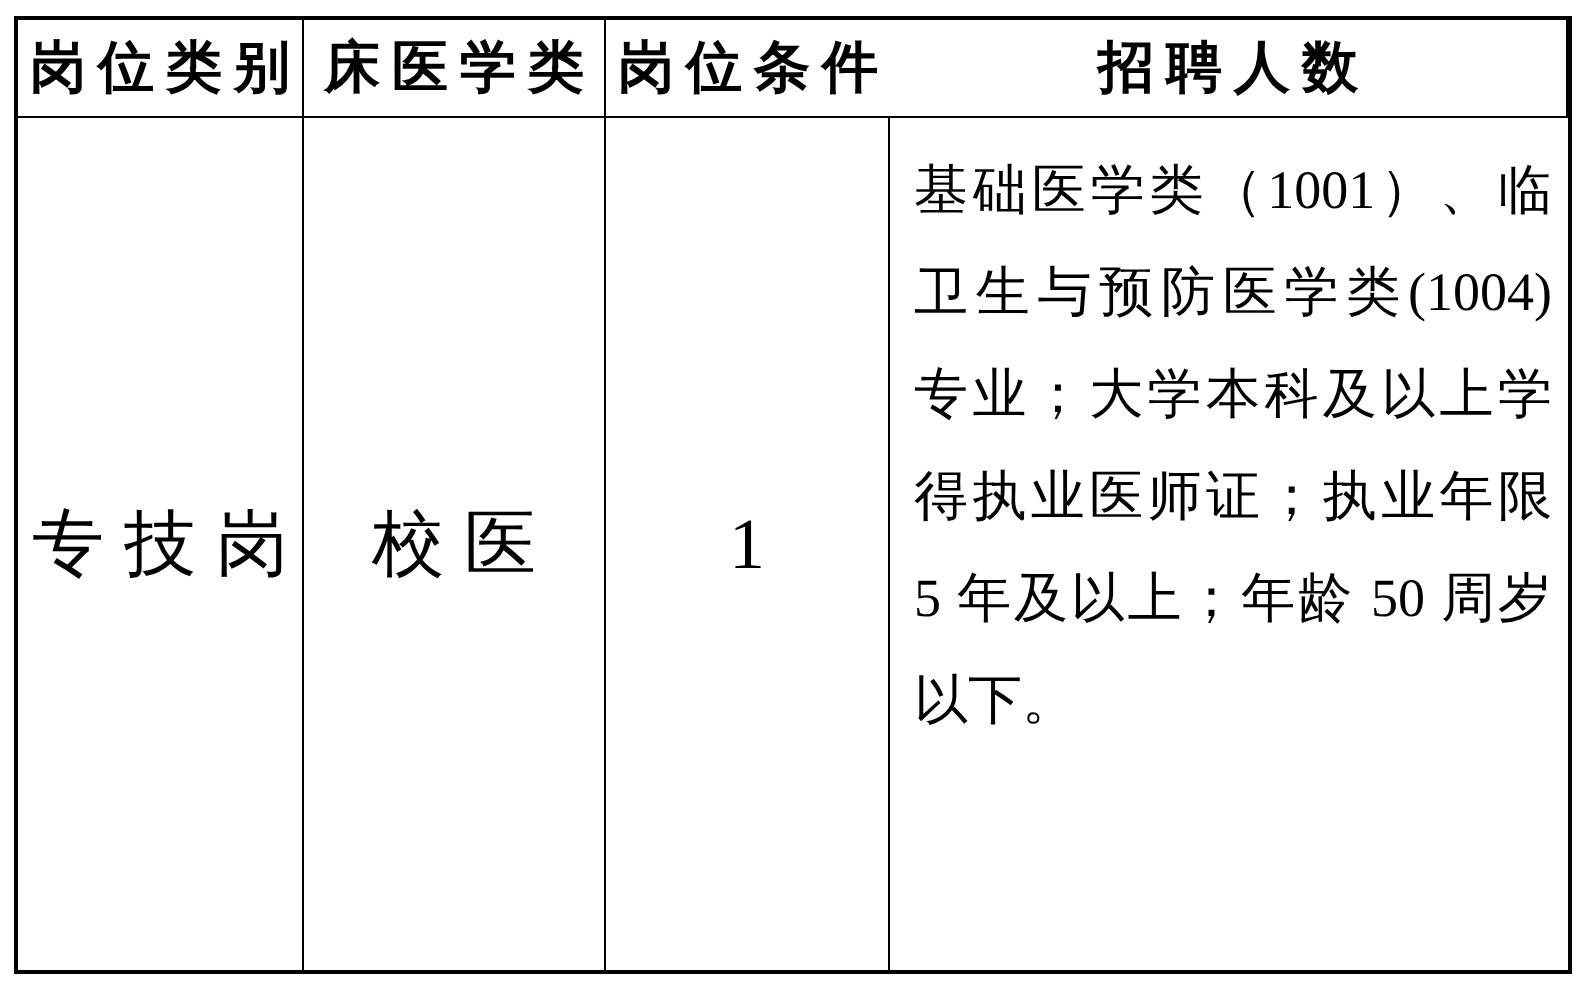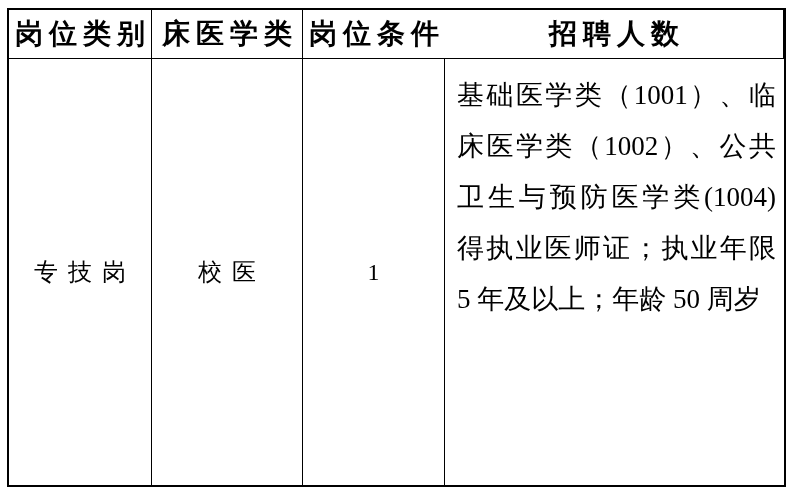--- a/index.html
+++ b/index.html
@@ -42,21 +42,21 @@
   }
   .th {
     border-bottom: 1px solid #000000;
     font-weight: bold;
     font-size: 28px;
     letter-spacing: 6px;
     padding-left: 6px; 
     white-space: nowrap;
   }
   .td {
-    font-size: 24px;
+    font-size: 36px;
     letter-spacing: 10px;
     padding-left: 10px;
     white-space: nowrap;
   }
   .td.count-cell {
     letter-spacing: 0;
     padding-left: 0;
   }
   .td.condition-cell {
     display: block;
@@ -97,20 +97,21 @@
       <span>专技岗</span>
     </div>
     <div class="cell td">
       <span>校医</span>
     </div>
     <div class="cell td count-cell">
       <span>1</span>
     </div>
     <div class="cell td condition-cell last-col">
         <div class="text-line">基础医学类（1001）、临</div>
-        <div class="text-line">床医学类（1002）、公共</div>
         <div class="text-line">卫生与预防医学类(1004)</div>
+        <div class="text-line">专业；大学本科及以上学</div>
         <div class="text-line">得执业医师证；执业年限</div>
         <div class="text-line">5 年及以上；年龄 50 周岁</div>
+        <div class="text-line">以下。</div>
       </div>
 
   </div>
 </div>
 
 </body></html>

